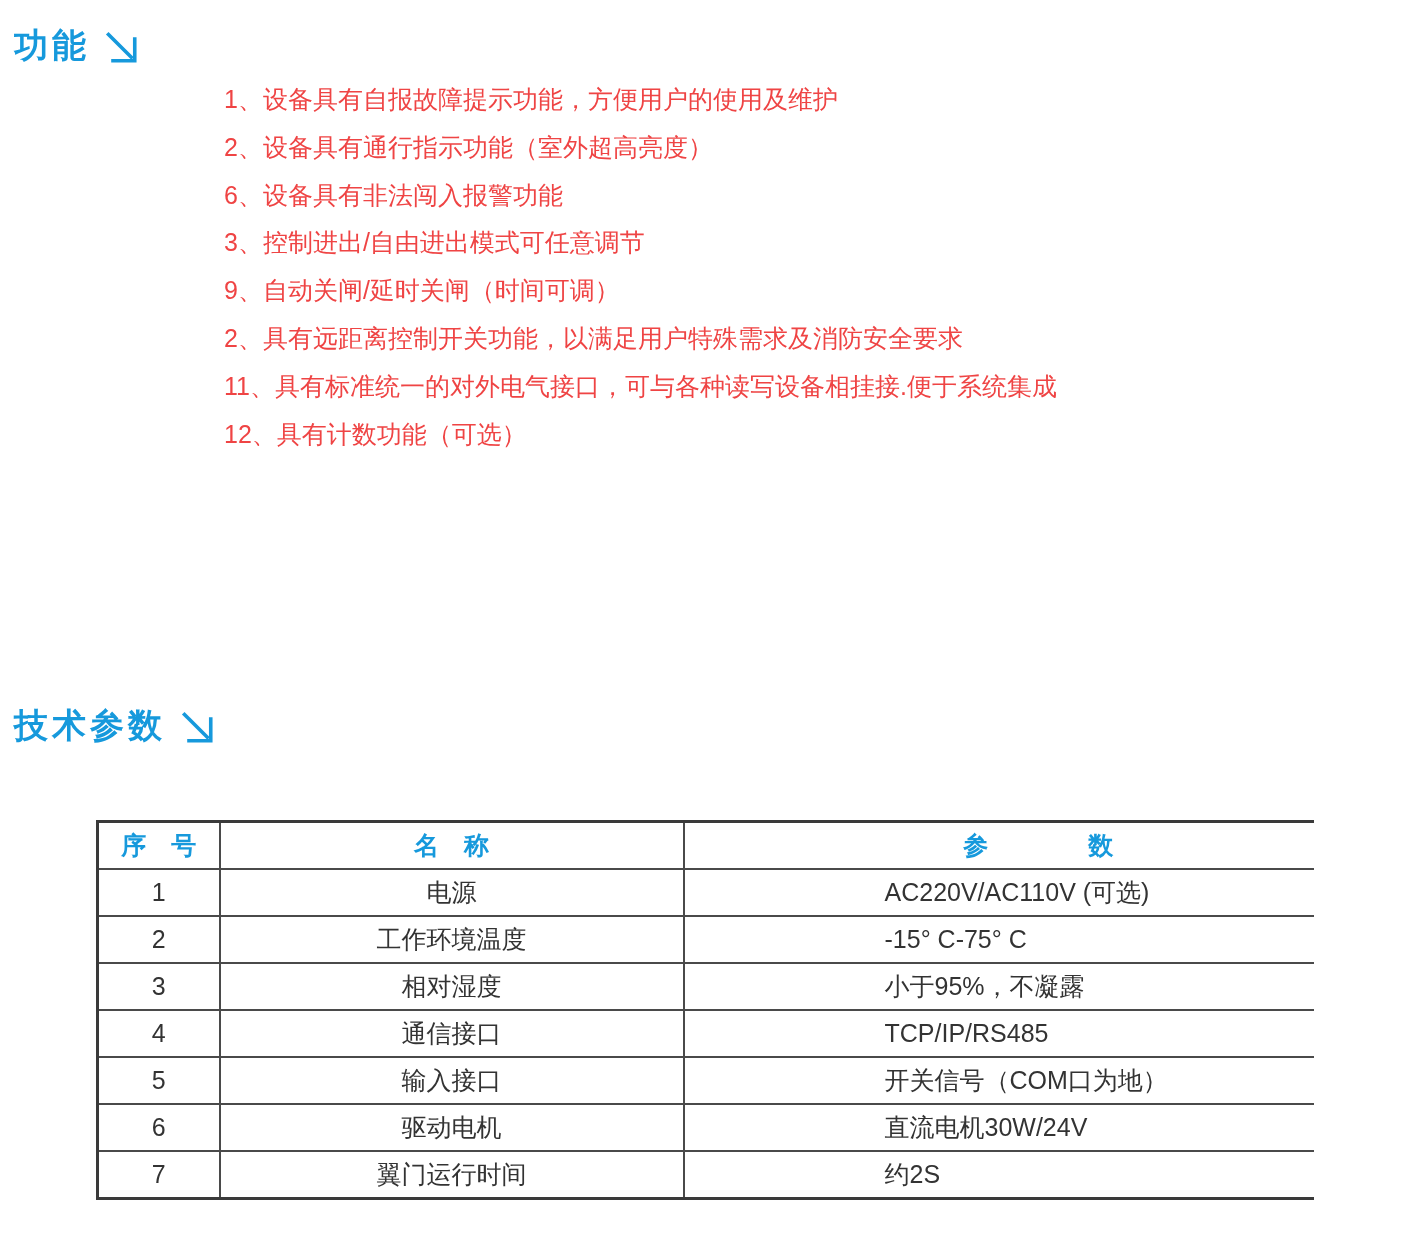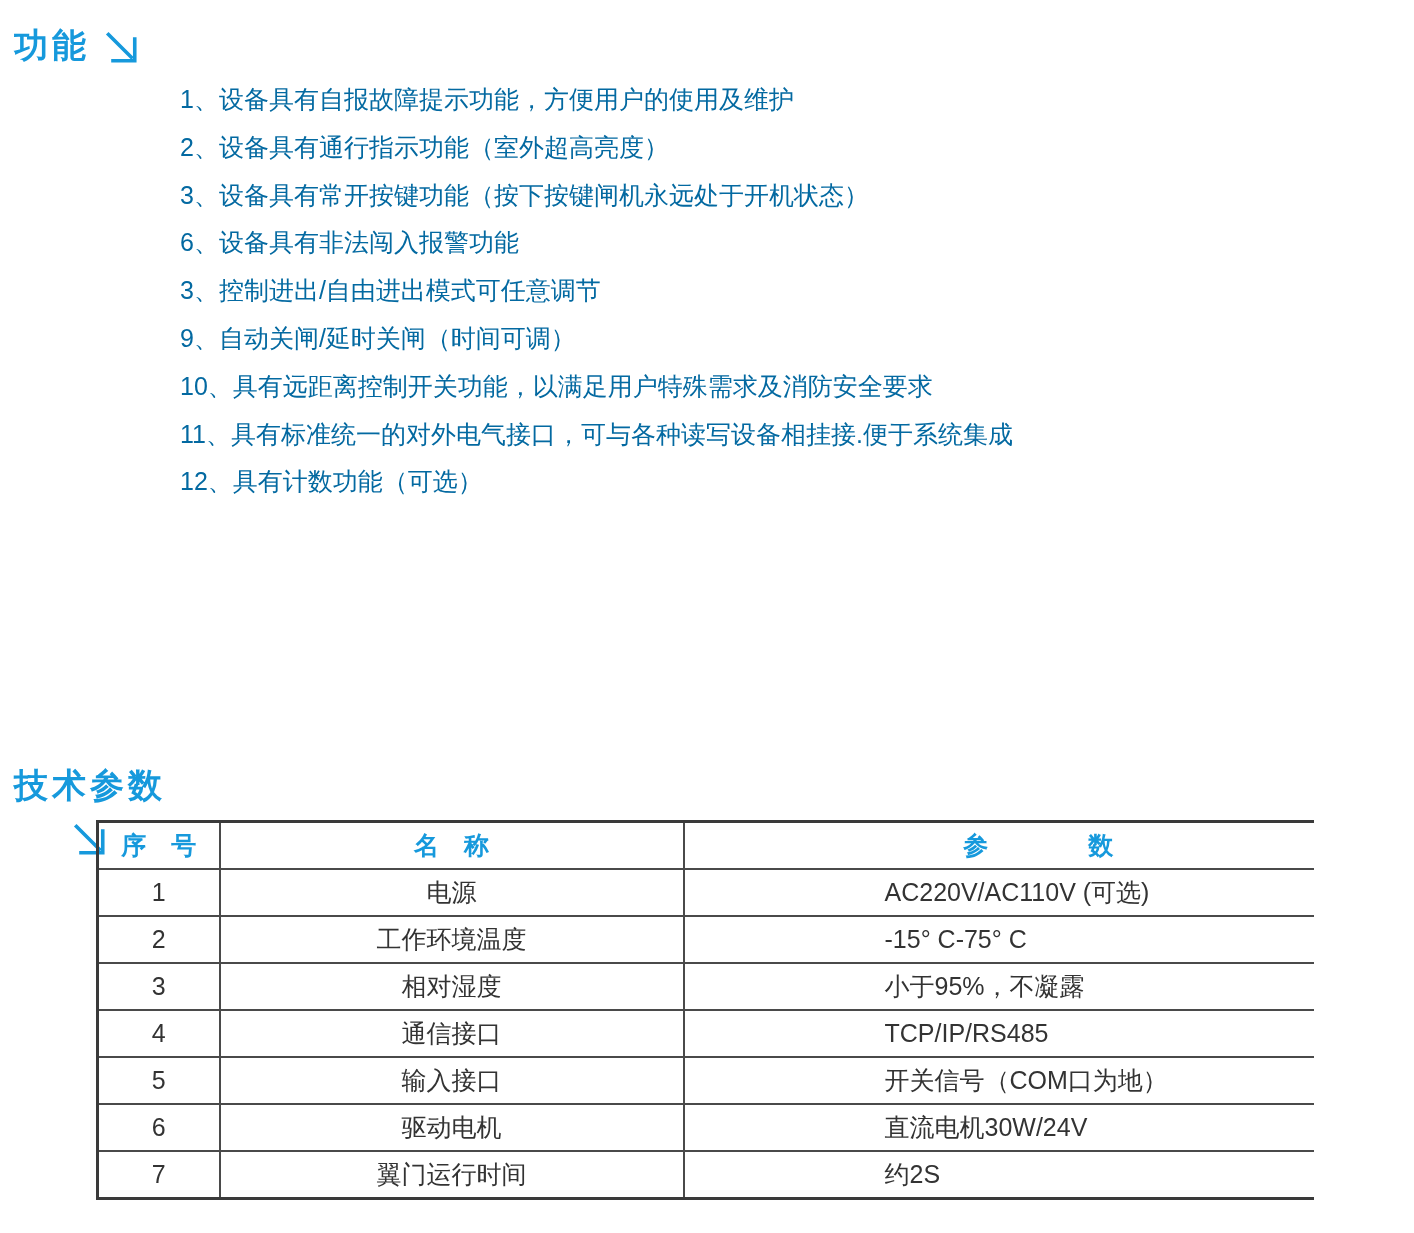--- a/index.html
+++ b/index.html
@@ -29,43 +29,43 @@
     line-height: 1;
   }
   .heading-fn {
     position: absolute;
     left: 14px;
     top: 24px;
   }
   .heading-params {
     position: absolute;
     left: 14px;
-    top: 768px;
-    flex-direction: column;
+    top: 704px;
   }
   .arrow-icon {
     display: inline-block;
     width: 36px;
     height: 36px;
     margin-top: 6px;
   }
   .arrow-icon svg { display: block; }
 
   
   .feature-list {
     position: absolute;
     left: 180px;
     top: 76px;
     width: 1100px;
   }
   .feature-item {
     font-size: 25px;
     line-height: 47.8px;
-    color: #0369a1;
+    color: #ef4444;
     white-space: nowrap;
+    margin-left: 44px;
   }
 
   
   .params-table {
     position: absolute;
     left: 96px;
     top: 820px;
     width: 1296px;
     border-collapse: collapse;
     table-layout: fixed;
@@ -107,25 +107,24 @@
       <svg viewBox="0 0 24 24" width="36" height="36" fill="none" stroke="#1699dc" stroke-width="2.4" stroke-linecap="square">
         <path d="M3 3 L18.2 18.2"></path>
         <path d="M20.5 6 L20.5 20.5 L6 20.5"></path>
       </svg>
     </span>
   </div>
 
   <div class="feature-list">
     <div class="feature-item">1、设备具有自报故障提示功能，方便用户的使用及维护</div>
     <div class="feature-item">2、设备具有通行指示功能（室外超高亮度）</div>
-    <div class="feature-item">3、设备具有常开按键功能（按下按键闸机永远处于开机状态）</div>
     <div class="feature-item">6、设备具有非法闯入报警功能</div>
     <div class="feature-item">3、控制进出/自由进出模式可任意调节</div>
     <div class="feature-item">9、自动关闸/延时关闸（时间可调）</div>
-    <div class="feature-item">10、具有远距离控制开关功能，以满足用户特殊需求及消防安全要求</div>
+    <div class="feature-item">2、具有远距离控制开关功能，以满足用户特殊需求及消防安全要求</div>
     <div class="feature-item">11、具有标准统一的对外电气接口，可与各种读写设备相挂接.便于系统集成</div>
     <div class="feature-item">12、具有计数功能（可选）</div>
   </div>
 
   <div class="section-heading heading-params">
     <span>技术参数</span>
     <span class="arrow-icon">
       <svg viewBox="0 0 24 24" width="36" height="36" fill="none" stroke="#1699dc" stroke-width="2.4" stroke-linecap="square">
         <path d="M3 3 L18.2 18.2"></path>
         <path d="M20.5 6 L20.5 20.5 L6 20.5"></path>

